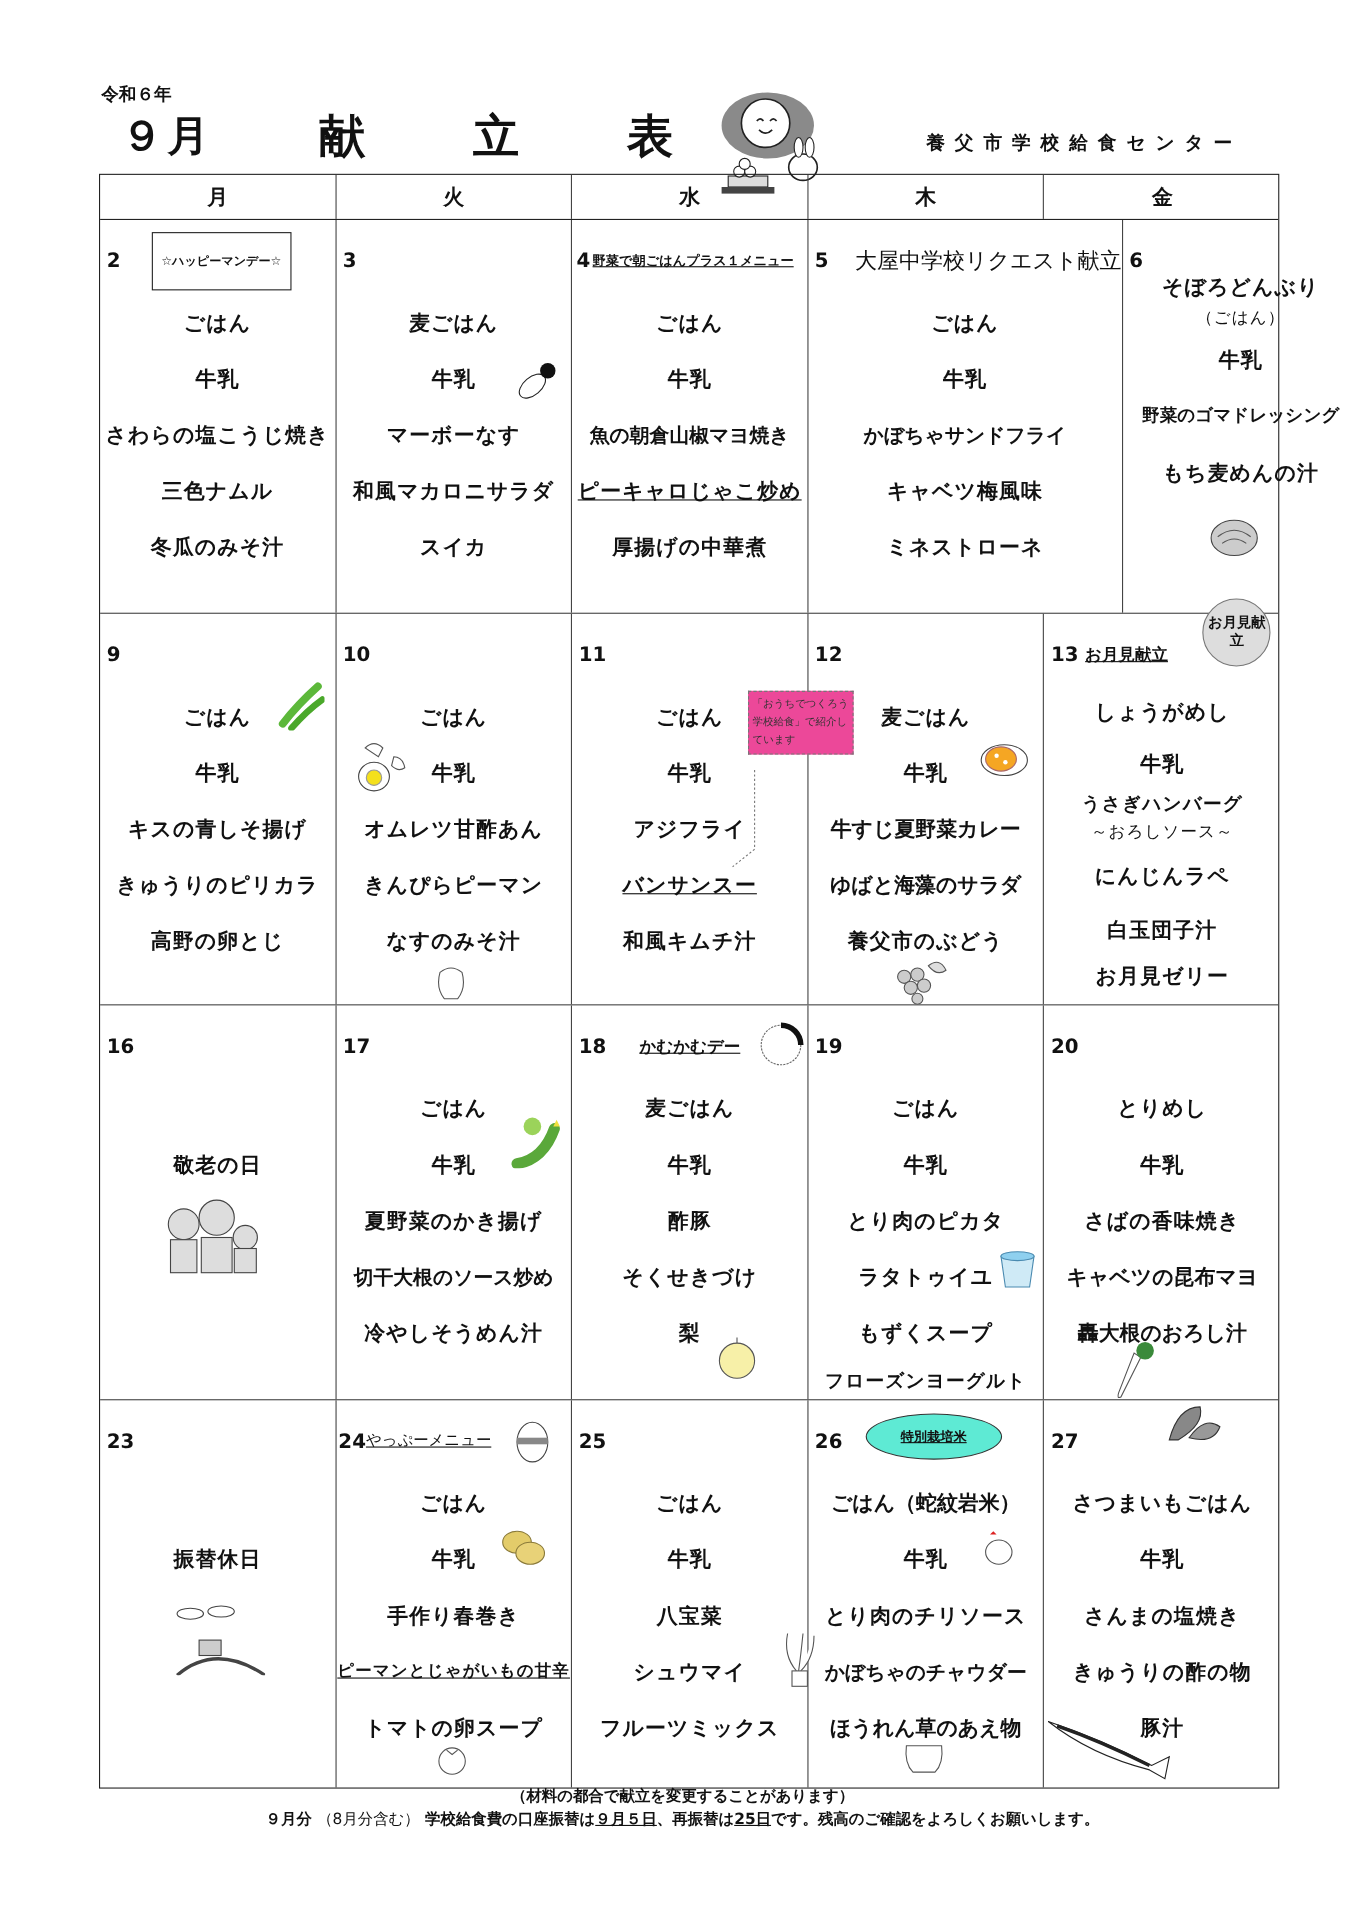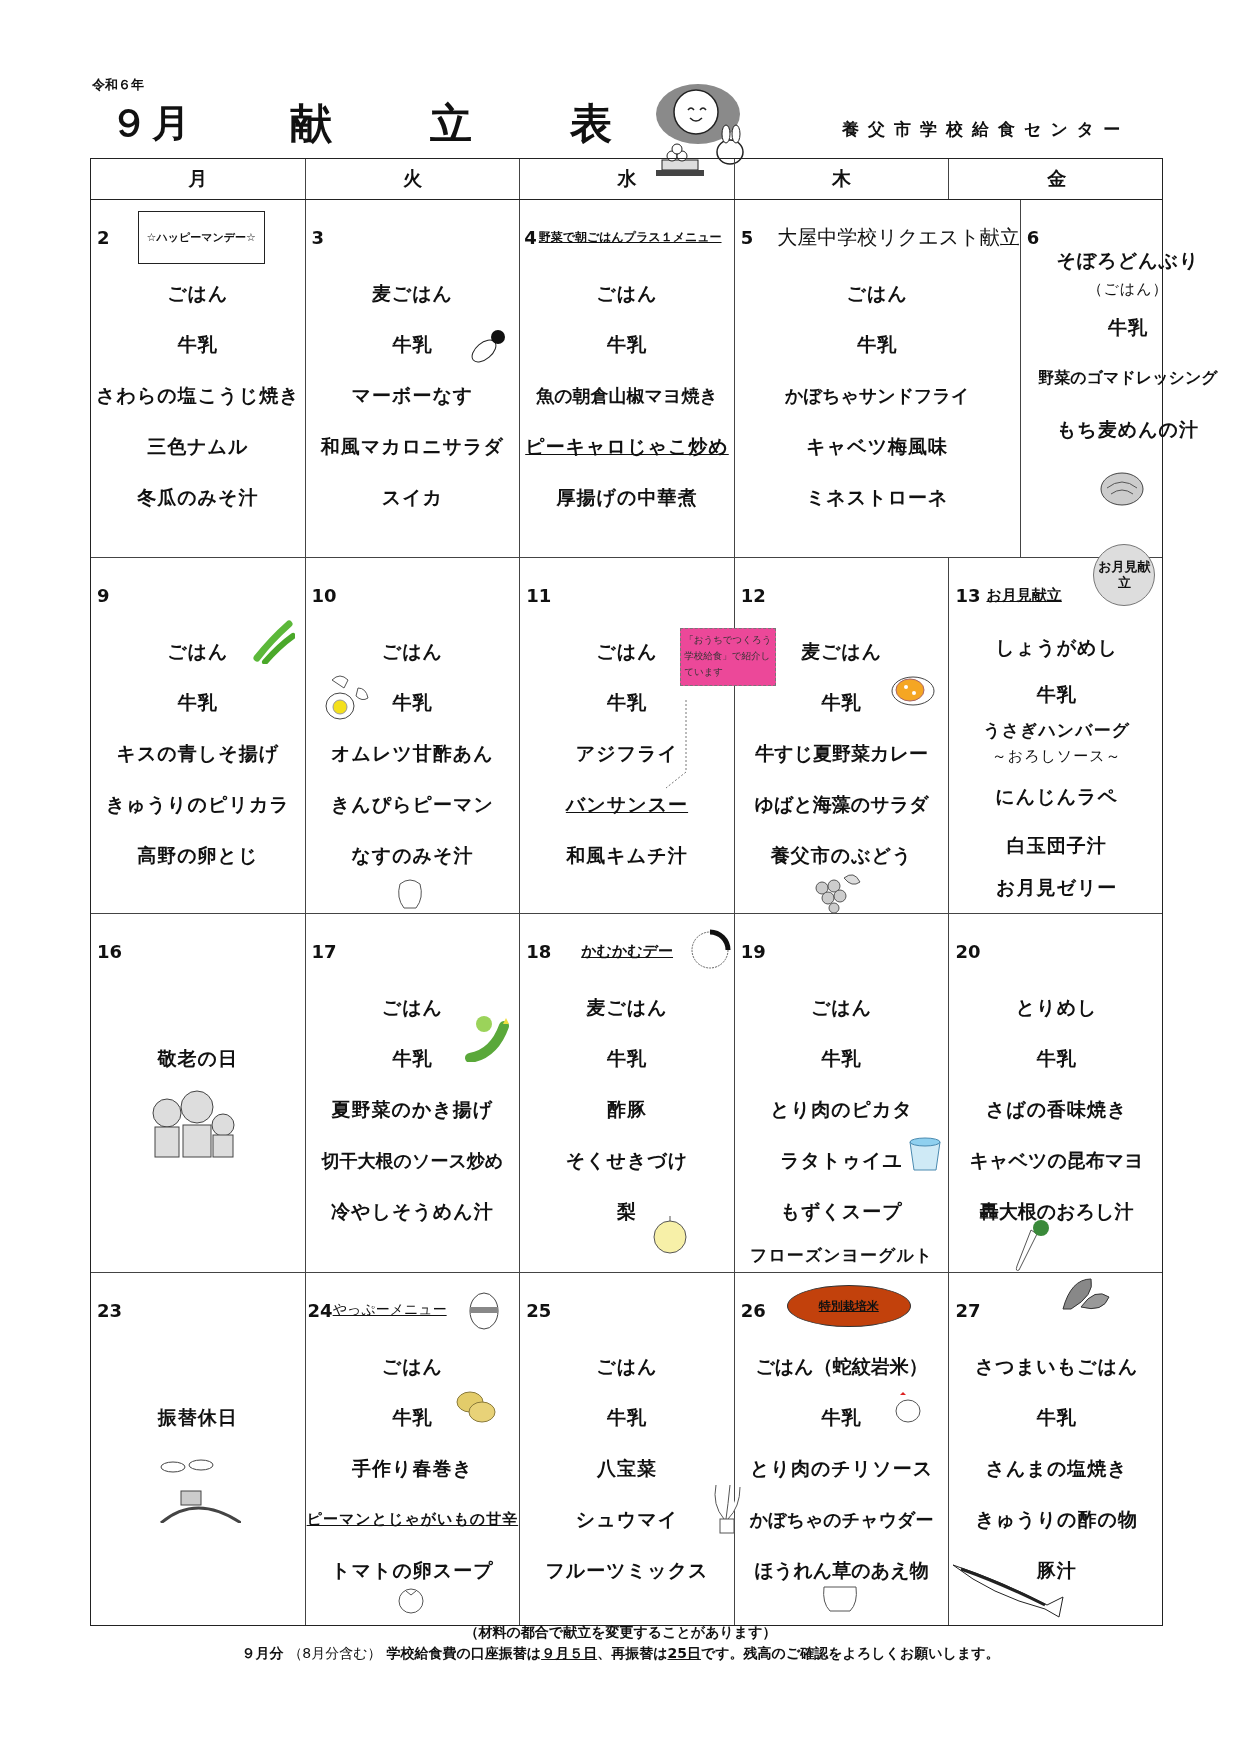--- a/index.html
+++ b/index.html
@@ -1,17 +1,17 @@
 <!DOCTYPE html>
 <html><head>
 <meta charset="utf-8">
 <style>
   html, body { margin:0; padding:0; background:#ffffff; }
   body { width:1241px; height:1755px; position:relative; font-family:"DejaVu Sans", sans-serif; color:#111; overflow:hidden; }
-  .era { position:absolute; left:92px; top:76px; font-size:13px; font-weight:bold;font-family:Liberation Mono, monospace; }
+  .era { position:absolute; left:92px; top:76px; font-size:16px; font-weight:bold;font-family:Liberation Mono, monospace; }
   .month { position:absolute; left:110px; top:98px; font-size:38px; font-weight:bold; letter-spacing:4px; }
   .title { position:absolute; left:290px; top:96px; font-size:42px; font-weight:bold; display:flex; gap:0; }
   .title span { display:inline-block; width:140px; }
   .center-name { position:absolute; left:842px; top:118px; font-size:17px; font-weight:bold; letter-spacing:9px; }
   .moon-illust { position:absolute; left:650px; top:80px; width:112px; height:100px; }
   .grid { position:absolute; left:90px; top:158px; width:1073px; border:1.5px solid #222; box-sizing:border-box; }
   .head-row { display:flex; height:40px; border-bottom:1.5px solid #222; }
   .head-cell { flex:0 0 214.6px; box-sizing:border-box; border-right:1px solid #444; display:flex; align-items:center; justify-content:center; font-size:19px; font-weight:bold; }
   .head-cell:last-child { border-right:none; }
   .week-row { display:flex; border-bottom:1px solid #444; }
@@ -25,21 +25,21 @@
   .tag.ul { text-decoration:underline; }
   .tag.small { font-size:12px; }
   .dishes { display:flex; flex-direction:column; align-items:center; margin-top:18px; }
   .dish { height:51px; display:flex; align-items:center; justify-content:center; font-size:19px; font-weight:bold; white-space:nowrap; letter-spacing:1px; }
   .dish.ul span { text-decoration:underline; }
   .dish.small { font-size:15px; }
   .dish.sub { font-size:15px; height:26px; font-weight:normal; }
   .dish.tight { height:30px; }
   .illust { position:absolute; }
   .note-box { position:absolute; border:1px dashed #777; font-size:9.5px; line-height:16px; padding:4px 3px; width:88px; background:#ec4899; color:#333;font-family:Liberation Mono, monospace; }
-  .bubble { position:absolute; border:1px solid #333; border-radius:50%; width:122px; height:40px; display:flex; align-items:center; justify-content:center; font-size:12px; font-weight:bold; text-decoration:underline; background:#c2410c; }
+  .bubble { position:absolute; border:1px solid #333; border-radius:50%; width:122px; height:40px; display:flex; align-items:center; justify-content:center; font-size:12px; font-weight:bold; text-decoration:underline; background:#5eead4; }
   .footer1 { position:absolute; left:0; width:1241px; top:1624px; text-align:center; font-size:14px; font-weight:bold; }
   .footer2 { position:absolute; left:0; width:1241px; top:1645px; text-align:center; font-size:14px; font-weight:bold; }
   .footer2 .small { font-size:14px; font-weight:normal; }
   .footer2 u { text-decoration:underline; }
 </style>
 </head>
 <body>
 
 <div class="era">令和６年</div>
 <div class="month">９月</div>

